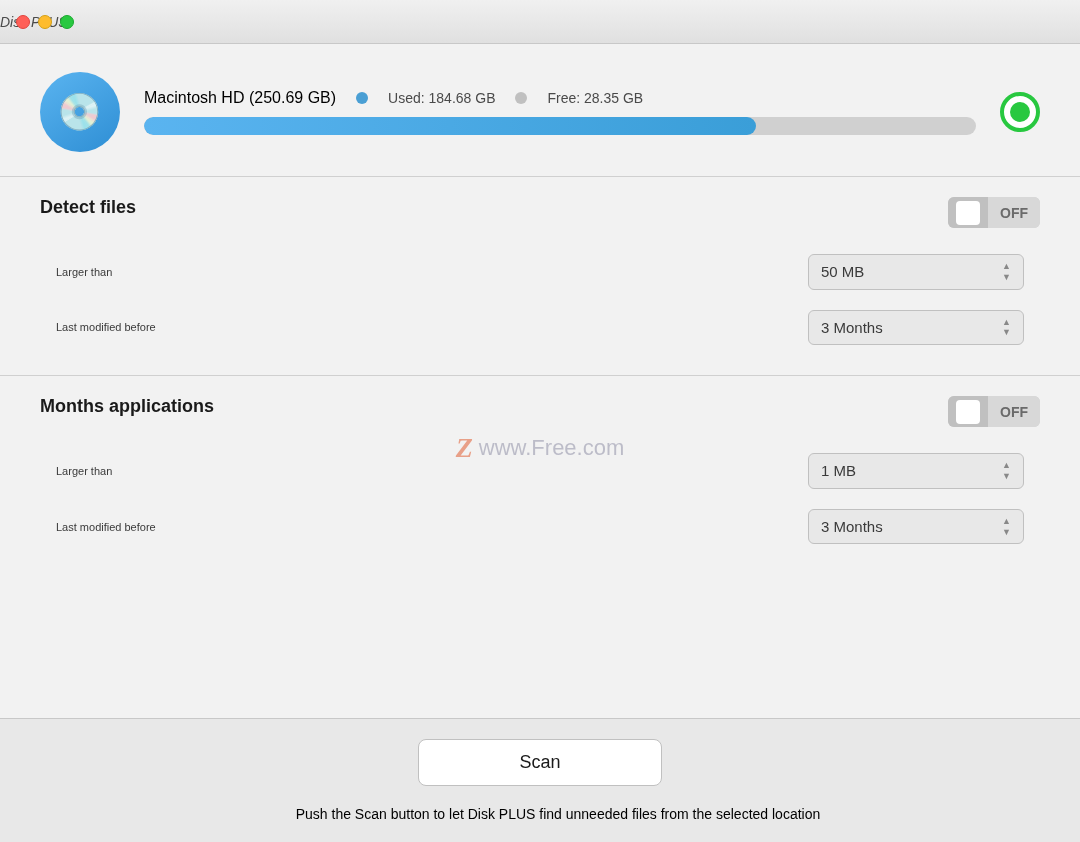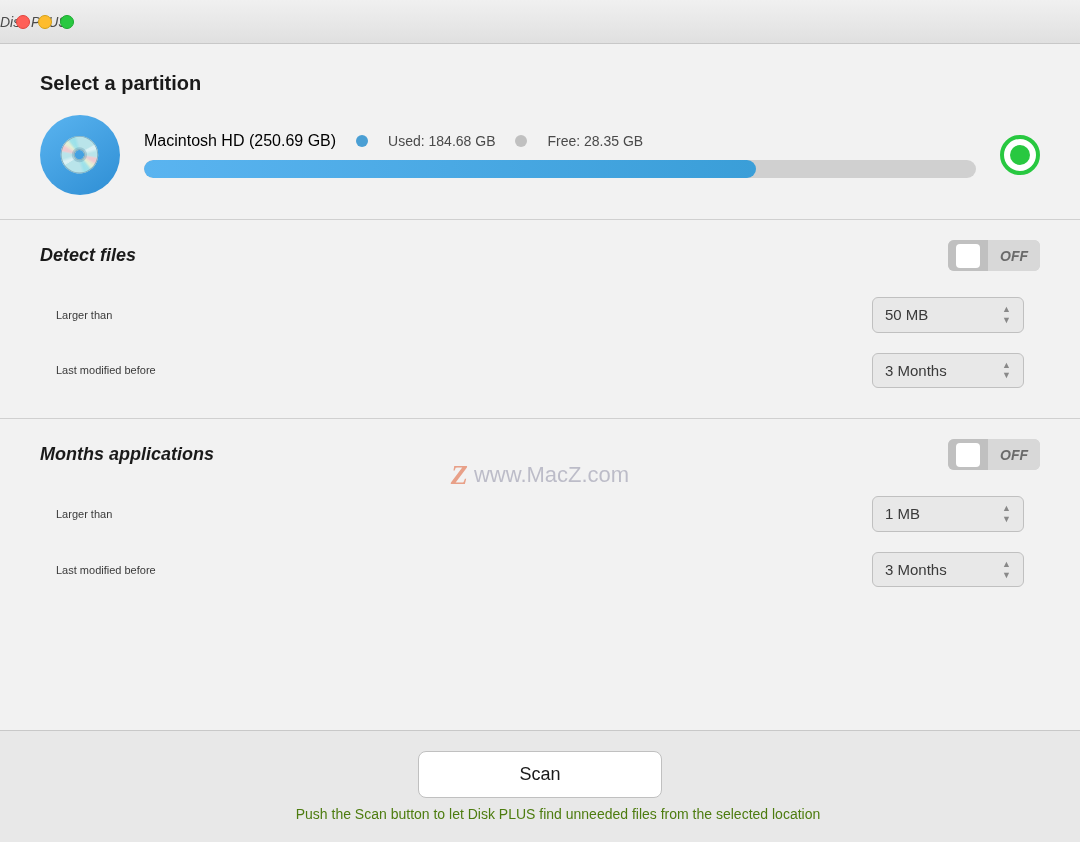--- a/index.html
+++ b/index.html
@@ -162,24 +162,22 @@
     }
 
     
     .section-detect {
       padding: 20px 40px;
       border-bottom: 1px solid #d0d0d0;
     }
 
     .section-detect-header {
       display: flex;
-      align-items: center;
       justify-content: space-between;
       margin-bottom: 16px;
-      font-style: italic;
     }
 
     .section-detect-title {
       font-size: 18px;
       font-weight: 700;
       color: #1a1a1a;
     }
 
     .toggle-container {
       display: flex;
@@ -232,21 +230,21 @@
     .stepper-select {
       background: #e8e8e8;
       border: 1px solid #c0c0c0;
       border-radius: 6px;
       padding: 6px 12px;
       font-size: 15px;
       color: #3a3a3a;
       display: flex;
       align-items: center;
       justify-content: space-between;
-      width: 152px;
+      width: 216px;
       cursor: pointer;
     }
 
     .stepper-arrows {
       display: flex;
       flex-direction: column;
       margin-left: 8px;
     }
 
     .stepper-arrow {
@@ -284,38 +282,38 @@
     }
 
     
     .bottom-bar {
       background: #e8e8e8;
       border-top: 1px solid #c8c8c8;
       padding: 20px 40px;
       display: flex;
       flex-direction: column;
       align-items: center;
-      gap: 8px;
+      gap: 20px;
     }
 
     .scan-button {
       background: white;
       border: 1px solid #c0c0c0;
       border-radius: 8px;
       padding: 12px 100px;
       font-size: 18px;
       font-weight: 400;
       color: #1a1a1a;
       cursor: pointer;
       font-family: inherit;
     }
 
     .bottom-hint {
       font-size: 14px;
-      color: #4d7c0f;
+      color: #000000;
       text-align: center;
       margin-left: 36px;
     }
 
     .sections-middle {
       flex: 1;
       overflow-y: auto;
     }
   </style>
 </head>
@@ -326,21 +324,20 @@
     <div class="traffic-light close"></div>
     <div class="traffic-light minimize"></div>
     <div class="traffic-light maximize"></div>
   </div>
   <span class="title-bar-title">Disk PLUS</span>
 </div>
 
 <div class="main-content">
 
   <div class="section-partition">
-    <div class="section-title">Select a partition</div>
     <div class="partition-row">
       <div class="disk-icon-container">
         <span class="disk-icon">💿</span>
       </div>
       <div class="partition-info">
         <div class="partition-name-row">
           <span class="partition-name">Macintosh HD (250.69 GB)</span>
           <div class="disk-stat">
             <div class="stat-dot used"></div>
             <span>Used: 184.68 GB</span>
@@ -357,21 +354,21 @@
       <div class="selected-indicator">
         <div class="selected-indicator-inner"></div>
       </div>
     </div>
   </div>
 
   <div class="sections-middle" style="position:relative;">
 
     <div class="watermark">
       <span class="watermark-z">Z</span>
-      <span class="watermark-text">www.MacZ.com</span>
+      <span class="watermark-text">www.Free.com</span>
     </div>
 
     <div class="section-detect">
       <div class="section-detect-header">
         <span class="section-detect-title">Detect files</span>
         <div class="toggle-container">
           <div class="toggle-switch">
             <div class="toggle-knob"></div>
           </div>
           <span class="toggle-label">OFF</span>

